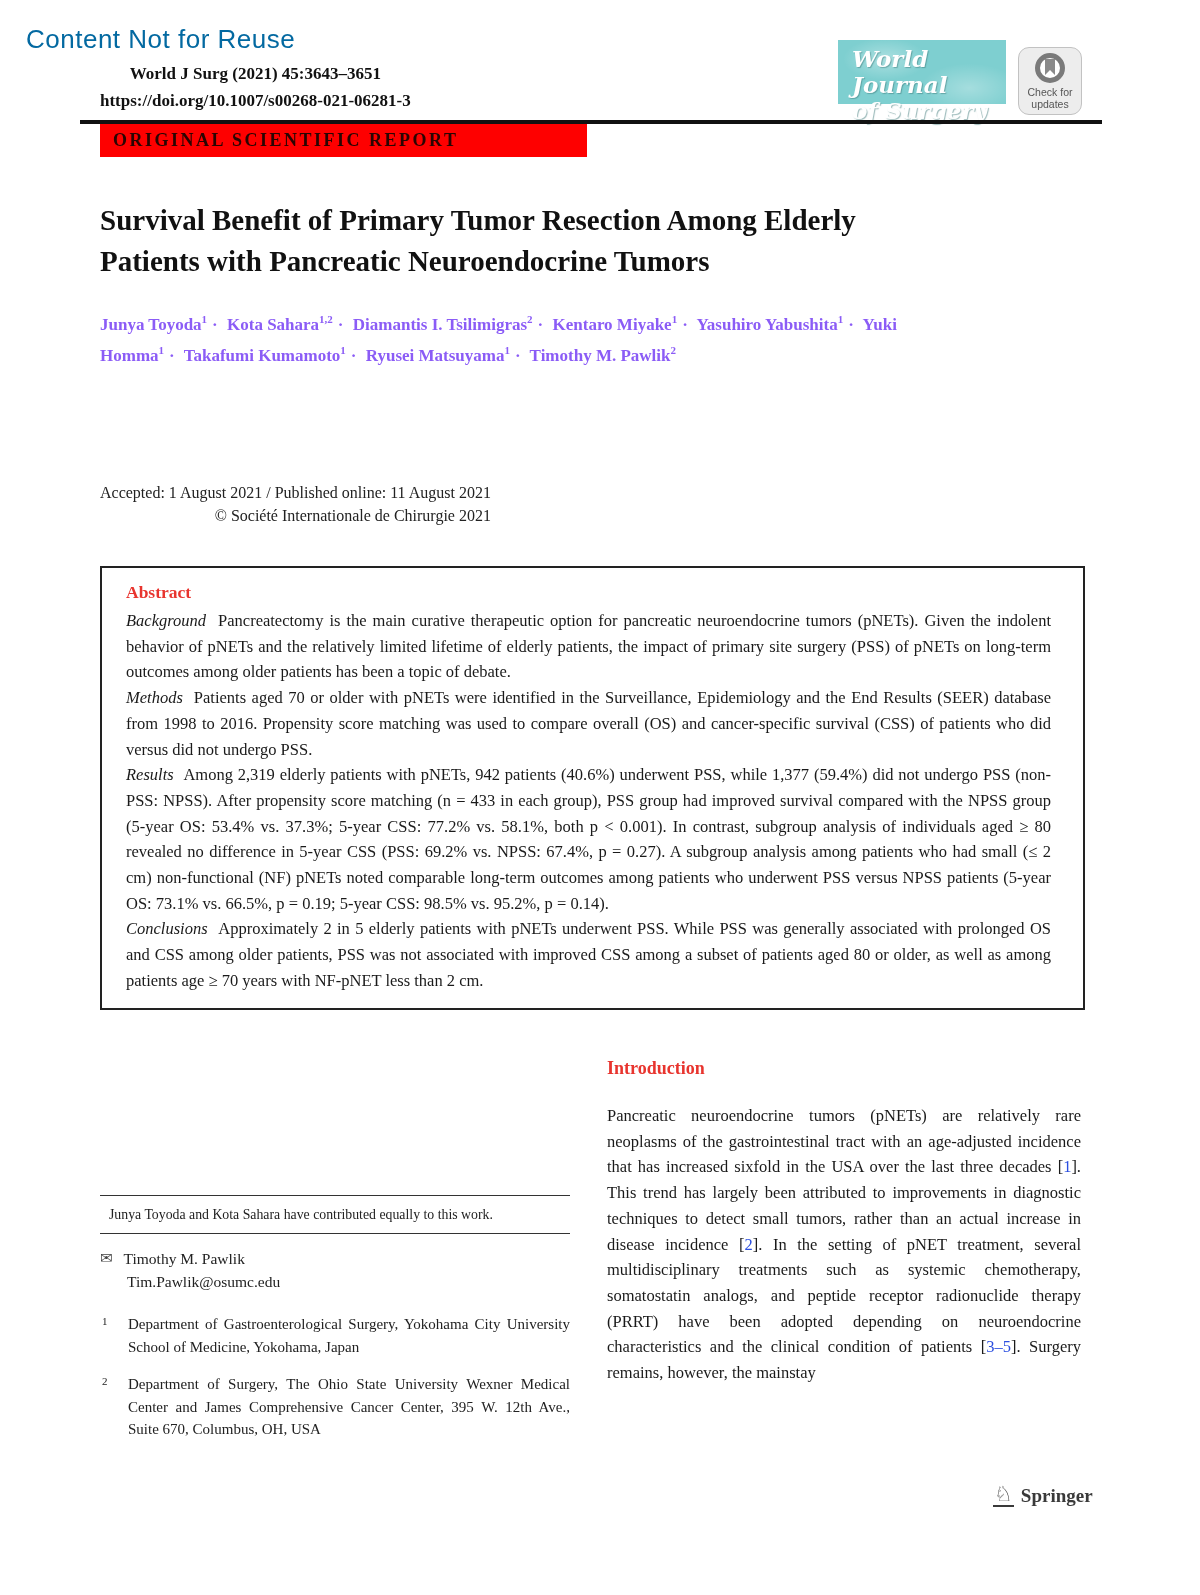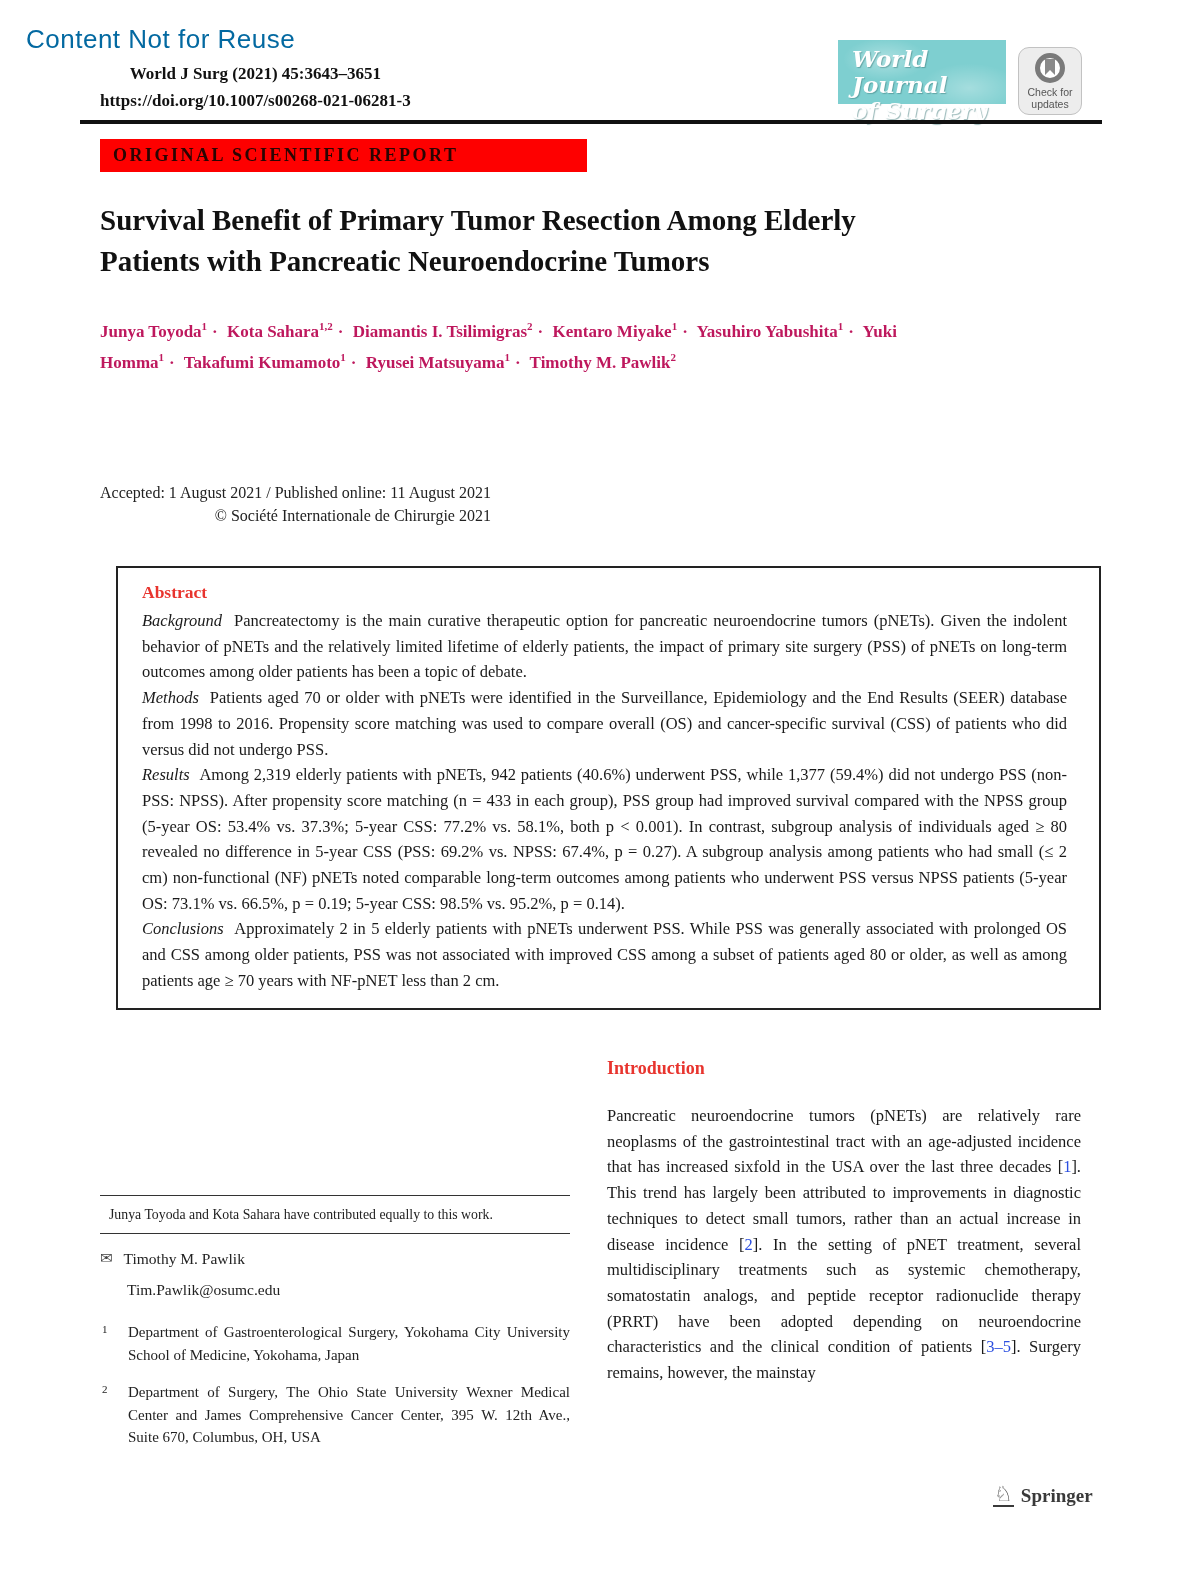--- a/index.html
+++ b/index.html
@@ -54,58 +54,58 @@
     clip-path: polygon(0 0, 100% 0, 100% 100%, 50% 68%, 0 100%);
   }
   .top-rule {
     position: absolute; left: 80px; top: 120px; width: 1022px; height: 4px;
     background: #111;
   }
   .banner {
     position: absolute; left: 100px; top: 124px; width: 487px; height: 33px;
     background: #fe0000; color: #2a0502;
     font-weight: bold; font-size: 18px; letter-spacing: 2.5px;
-    line-height: 33px; padding-left: 13px; margin-top: 15px;
+    line-height: 33px; padding-left: 13px;
   }
   .title {
     position: absolute; left: 100px; top: 200px; width: 960px;
     font-size: 29px; font-weight: bold; line-height: 41px; color: #111;
   }
   .title span { display: block; }
   .byline {
-    position: absolute; left: 100px; top: 313px; width: 880px;
-    font-size: 17px; font-weight: bold; line-height: 27px; color: #be185d;
+    position: absolute; left: 100px; top: 306px; width: 880px;
+    font-size: 17px; font-weight: bold; line-height: 27px; color: #8b5cf6;
   }
   .byline sup { font-size: 11px; }
   .byline .sep { margin: 0 5px; }
   .accepted-block {
     position: absolute; left: 100px; top: 481px;
     font-size: 16px; line-height: 23px; color: #222; text-align: right;
   }
   .abstract-box {
-    position: absolute; left: 116px; top: 566px; width: 985px; min-height: 444px;
+    position: absolute; left: 100px; top: 566px; width: 985px; min-height: 444px;
     border: 2px solid #222; padding: 14px 32px 14px 24px;
   }
   .abstract-heading {
     color: #e8342e; font-weight: bold; font-size: 17.5px; margin-bottom: 5px;
   }
   .abs-p {
     font-size: 16.5px; line-height: 25.7px; text-align: justify; color: #1a1a1a;
   }
   .abs-label { font-style: italic; }
   .abs-label::after { content: "\00a0\00a0"; }
   .col-left {
     position: absolute; left: 100px; top: 1195px; width: 470px;
   }
   .fn-rule { border-top: 1.5px solid #333; width: 100%; }
   .fn-note { font-size: 13.8px; line-height: 20px; padding: 9px 0 8px 0; color: #222; margin-left: 9px; }
   .correspondence { margin-top: 13px; font-size: 15.5px; line-height: 23px; color: #222; }
   .corr-row { display: flex; align-items: flex-start; }
   .envelope { font-family: "DejaVu Sans", sans-serif; font-size: 15px; margin-right: 11px; color: #444; }
-  .corr-email { margin-left: 27px; margin-top: 8px; }
+  .corr-email { margin-left: 27px; }
   .affiliations { margin-top: 20px; }
   .affiliation { position: relative; padding-left: 28px; font-size: 15px; line-height: 22.5px; text-align: justify; margin-bottom: 15px; color: #222; }
   .aff-sup { position: absolute; left: 2px; top: -3px; font-size: 11px; }
   .intro-col {
     position: absolute; left: 607px; top: 1058px; width: 474px;
   }
   .intro-heading { color: #e8342e; font-weight: bold; font-size: 18px; }
   .intro-p {
     margin-top: 24px; font-size: 16.5px; line-height: 25.7px;
     text-align: justify; color: #1a1a1a;

